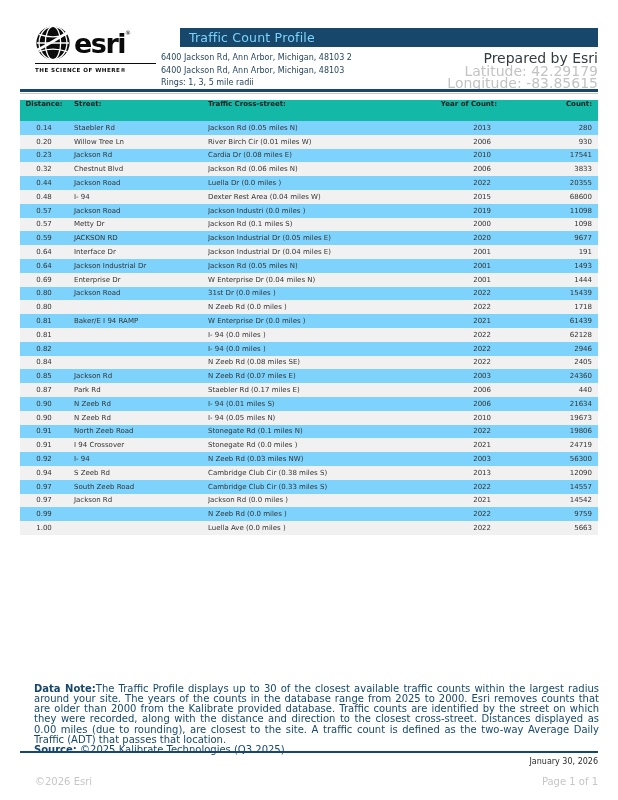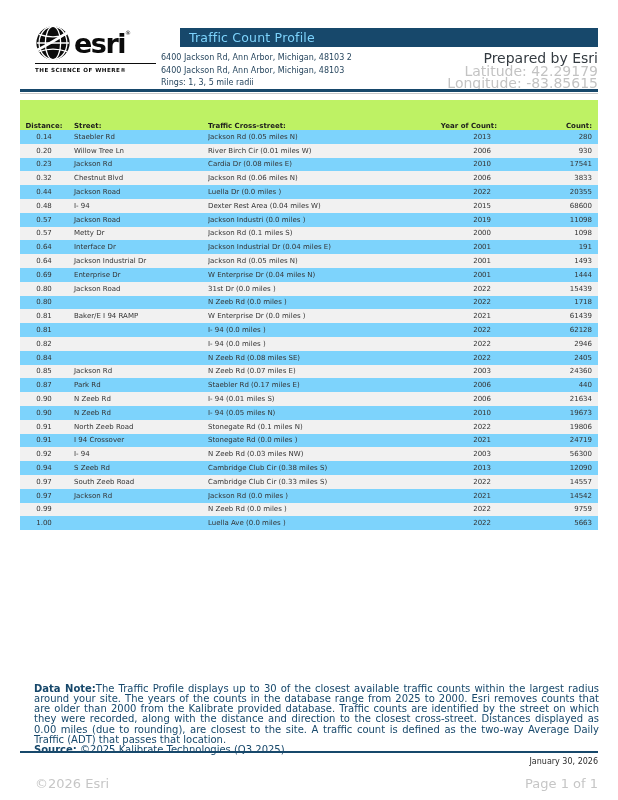--- a/index.html
+++ b/index.html
@@ -35,41 +35,41 @@
   .prepared .muted { color:#c3c3c3; }
 
   .double-rule { position:absolute; left:20px; right:20px; top:89px; }
   .double-rule .navy { height:2.5px; background:#17486b; }
   .double-rule .gray { height:1px; background:#c9c9c9; margin-top:1.5px; }
 
   
   .table { position:absolute; left:20px; right:20px; top:100px; font-size:7px; }
   .tr { display:flex; align-items:center; height:13.8px; background:#7dd3fc; }
   .tr:nth-child(even) { background:#f1f1f1; }
-  .thead { display:flex; align-items:flex-end; height:30px; background:#bef264; font-weight:700; color:#1d1d1d; }
+  .thead { display:flex; align-items:flex-start; height:21px; background:#14b8a6; font-weight:700; color:#1d1d1d; }
   .c-dist   { width:48px;  text-align:center; }
   .c-street { width:140px; padding-left:6px; white-space:nowrap; overflow:hidden; }
   .c-cross  { flex:1; white-space:nowrap; overflow:hidden; }
   .c-year   { width:90px;  text-align:right; padding-right:12px; }
   .c-count  { width:95px;  text-align:right; padding-right:6px; }
   .thead .c-year  { padding-right:6px; }
   .thead .c-count { padding-right:6px; }
 
   
   .note {
     position:absolute; left:34px; right:19px; top:684px;
     color:#17486b; font-size:10px; line-height:10.15px; text-align:justify;
   }
   .note b { font-weight:700; }
   .note .src { text-align:left; }
 
   
   .footer-rule { position:absolute; left:20px; right:20px; top:751px; height:2px; background:#17486b; }
   .report-date { position:absolute; right:20px; top:757px; font-size:8px; color:#2b2b2b; }
-  .bottom-row  { position:absolute; left:35px; right:20px; top:776px; display:flex; justify-content:space-between; font-size:13px; color:#c6c6c6; }
+  .bottom-row  { position:absolute; left:35px; right:20px; top:776px; display:flex; justify-content:space-between; font-size:10px; color:#c6c6c6; }
 </style>
 </head>
 <body>
 
 <div class="page">
 
   <div class="logo">
     <div class="logo-row">
       <svg width="36" height="36" viewBox="0 0 40 40">
         <circle cx="20" cy="20" r="18.5" fill="#0b0b0b"></circle>
@@ -176,20 +176,27 @@
     </div>
 
     <div class="tr">
       <div class="c-dist">0.57</div>
       <div class="c-street">Metty Dr</div>
       <div class="c-cross">Jackson Rd (0.1 miles S)</div>
       <div class="c-year">2000</div>
       <div class="c-count">1098</div>
     </div>
 
+    <div class="tr">
+      <div class="c-dist">0.59</div>
+      <div class="c-street">JACKSON RD</div>
+      <div class="c-cross">Jackson Industrial Dr (0.05 miles E)</div>
+      <div class="c-year">2020</div>
+      <div class="c-count">9677</div>
+    </div>
 
     <div class="tr">
       <div class="c-dist">0.64</div>
       <div class="c-street">Interface Dr</div>
       <div class="c-cross">Jackson Industrial Dr (0.04 miles E)</div>
       <div class="c-year">2001</div>
       <div class="c-count">191</div>
     </div>
 
     <div class="tr">

